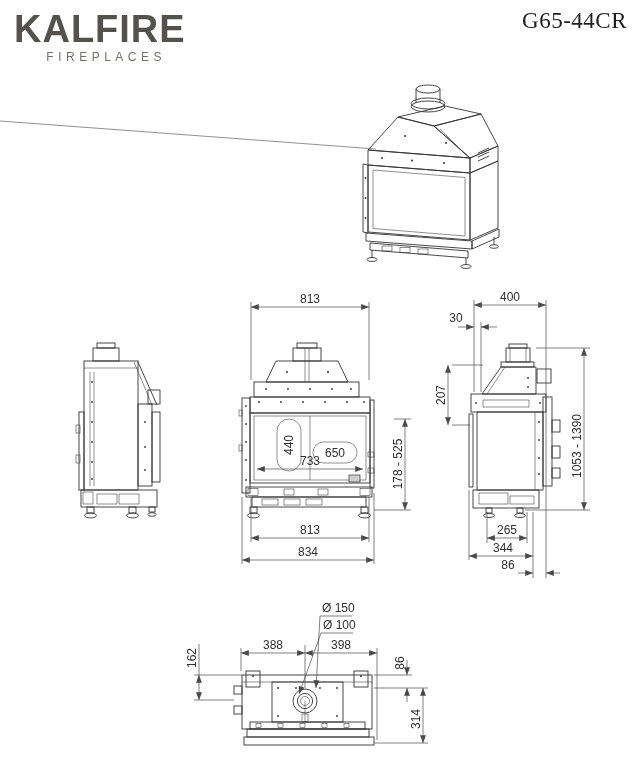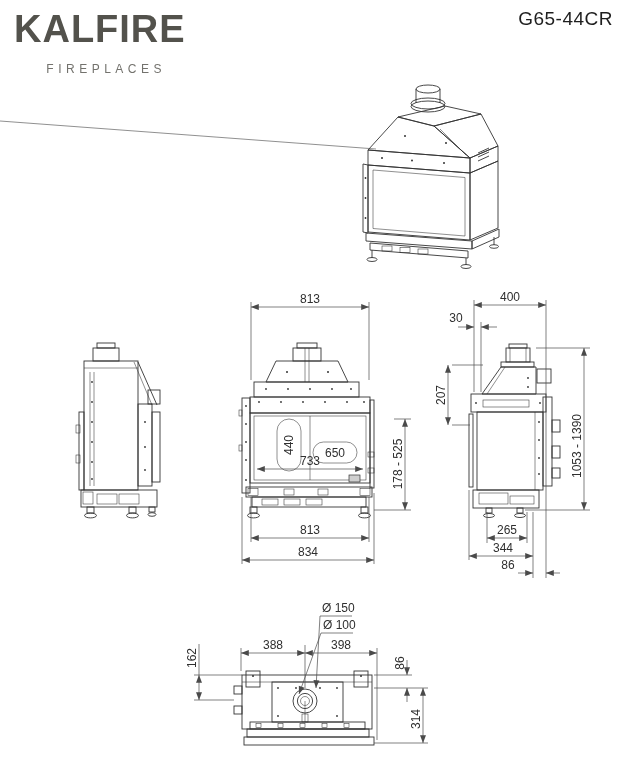--- a/index.html
+++ b/index.html
@@ -1,21 +1,21 @@
 <!DOCTYPE html>
 <html><head>
 <meta charset="utf-8">
 <style>
   html,body{margin:0;padding:0;background:#ffffff;}
   .sheet{position:relative;width:633px;height:768px;background:#ffffff;overflow:hidden;
          font-family:"Liberation Sans",sans-serif;}
   .logo{position:absolute;left:14px;top:8px;width:152px;}
   .logo .brand{font-size:38px;font-weight:bold;letter-spacing:1px;color:#53524c;line-height:42px;}
-  .logo .sub{font-size:12px;letter-spacing:4.5px;color:#73726d;text-align:right;margin-top:12px;}
-  .model{position:absolute;right:20px;top:8px;font-size:19px;color:#1e1e1e;letter-spacing:0.5px;}
+  .logo .sub{font-size:12px;letter-spacing:4.5px;color:#73726d;text-align:right;margin-top:0px;}
+  .model{position:absolute;right:6px;top:8px;font-size:23px;color:#1e1e1e;letter-spacing:0.5px;font-family:Liberation Serif, serif;}
   svg{position:absolute;left:0;top:0;}
   svg text{font-family:"Liberation Sans",sans-serif;font-size:12px;fill:#2f2f2f;}
   .dim{stroke:#4a4a4a;stroke-width:0.7;fill:none;}
   .draw{stroke:#333;stroke-width:0.9;fill:none;}
   .thin{stroke:#333;stroke-width:0.55;fill:none;}
   .dot{fill:#333;stroke:none;}
   .chip{fill:#cfcfcf;stroke:#333;stroke-width:0.7;}
 </style>
 </head>
 <body>

